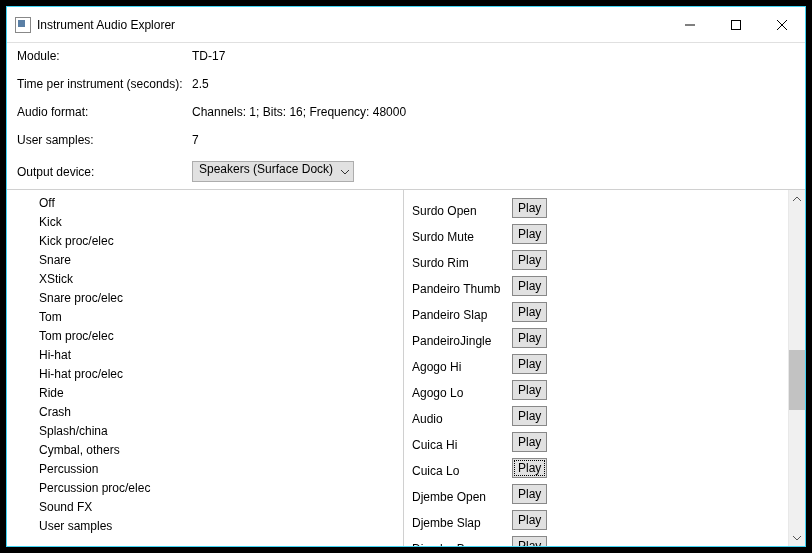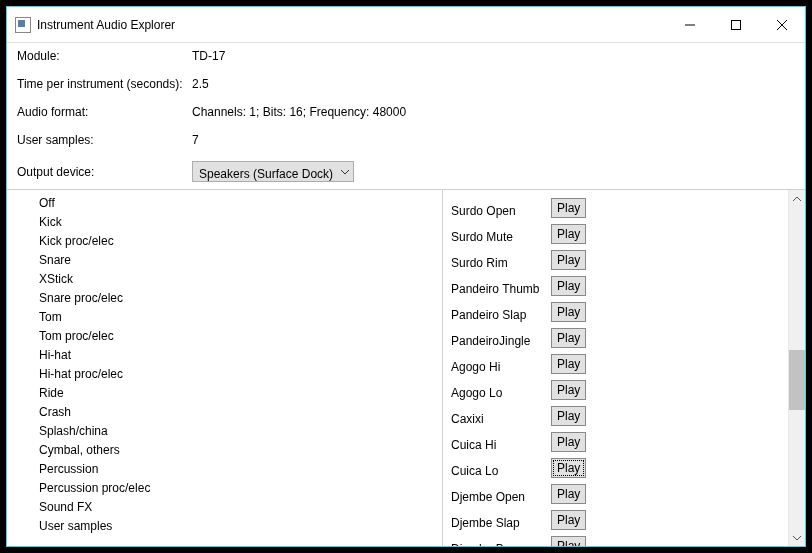--- a/index.html
+++ b/index.html
@@ -10,25 +10,25 @@
   .title-icon { width: 16px; height: 16px; margin-left: 8px; border: 1px solid #888; position: relative; }
   .title-icon::after { content:""; position:absolute; left:2px; top:2px; width:7px; height:7px; background:#5a7fa5; }
   .title-text { margin-left: 6px; font-size: 12px; }
   .title-spacer { flex: 1; }
   .win-btn { width: 46px; height: 30px; display: flex; align-items: center; justify-content: center; font-size: 10px; background: #fff; }
   .win-btn svg { display:block; }
   .content { flex: 1; display: flex; flex-direction: column; overflow: hidden; }
   .info-grid { padding: 6px 10px 4px 10px; display: grid; grid-template-columns: 175px 1fr; row-gap: 14px; align-items:center; }
   .info-label { }
   .info-value { }
-  .select { display:inline-flex; align-items:flex-end; background:#e1e1e1; border:1px solid #adadad; height:21px; padding:0 20px 0 6px; position:relative; font-size:12px; min-width:160px; }
+  .select { display:inline-flex; align-items:flex-start; background:#e1e1e1; border:1px solid #adadad; height:21px; padding:0 20px 0 6px; position:relative; font-size:12px; min-width:160px; }
   .select .chev { position:absolute; right:4px; top:50%; transform:translateY(-50%); }
   hr.sep { border:0; border-top:1px solid #d0d0d0; margin:3px 0 0 0; }
   .panels { flex:1; display:flex; overflow:hidden; }
-  .panel-left { width: 436px; border-right:1px solid #d0d0d0; overflow-y:auto; padding:4px 0 4px 0; }
+  .panel-left { width: 397px; border-right:1px solid #d0d0d0; overflow-y:auto; padding:4px 0 4px 0; }
   .panel-left .item { padding: 1px 0 1px 32px; line-height:17px; cursor:default; }
   .panel-right { flex:1; position:relative; overflow:hidden; display:flex; }
   .right-list { flex:1; overflow-y:auto; padding:2px 0 2px 8px; }
   .row { display:flex; align-items:flex-end; height:26px; }
   .row-label { width:100px; }
   .play-btn { background:#e1e1e1; border:1px solid #888; height:20px; padding:0 5px; font-size:12px; font-family:inherit; cursor:default; }
   .play-btn.focused { outline:1px dotted #000; outline-offset:-3px; }
   .scrollbar { width:17px; background:#f0f0f0; position:relative; border-left:1px solid #e8e8e8; }
   .scrollbar .thumb { position:absolute; left:0; right:0; top:160px; height:60px; background:#c2c2c2; }
   .scrollbar .arrow { position:absolute; left:0; right:0; height:17px; display:flex; align-items:center; justify-content:center; color:#555; }
@@ -141,21 +141,21 @@
               </div>
               <div class="row">
                 <div class="row-label">Agogo Hi</div>
                 <button class="play-btn">Play</button>
               </div>
               <div class="row">
                 <div class="row-label">Agogo Lo</div>
                 <button class="play-btn">Play</button>
               </div>
               <div class="row">
-                <div class="row-label">Caxixi</div>
+                <div class="row-label">Audio</div>
                 <button class="play-btn">Play</button>
               </div>
               <div class="row">
                 <div class="row-label">Cuica Hi</div>
                 <button class="play-btn">Play</button>
               </div>
               <div class="row">
                 <div class="row-label">Cuica Lo</div>
                 <button class="play-btn focused">Play</button>
               </div>

